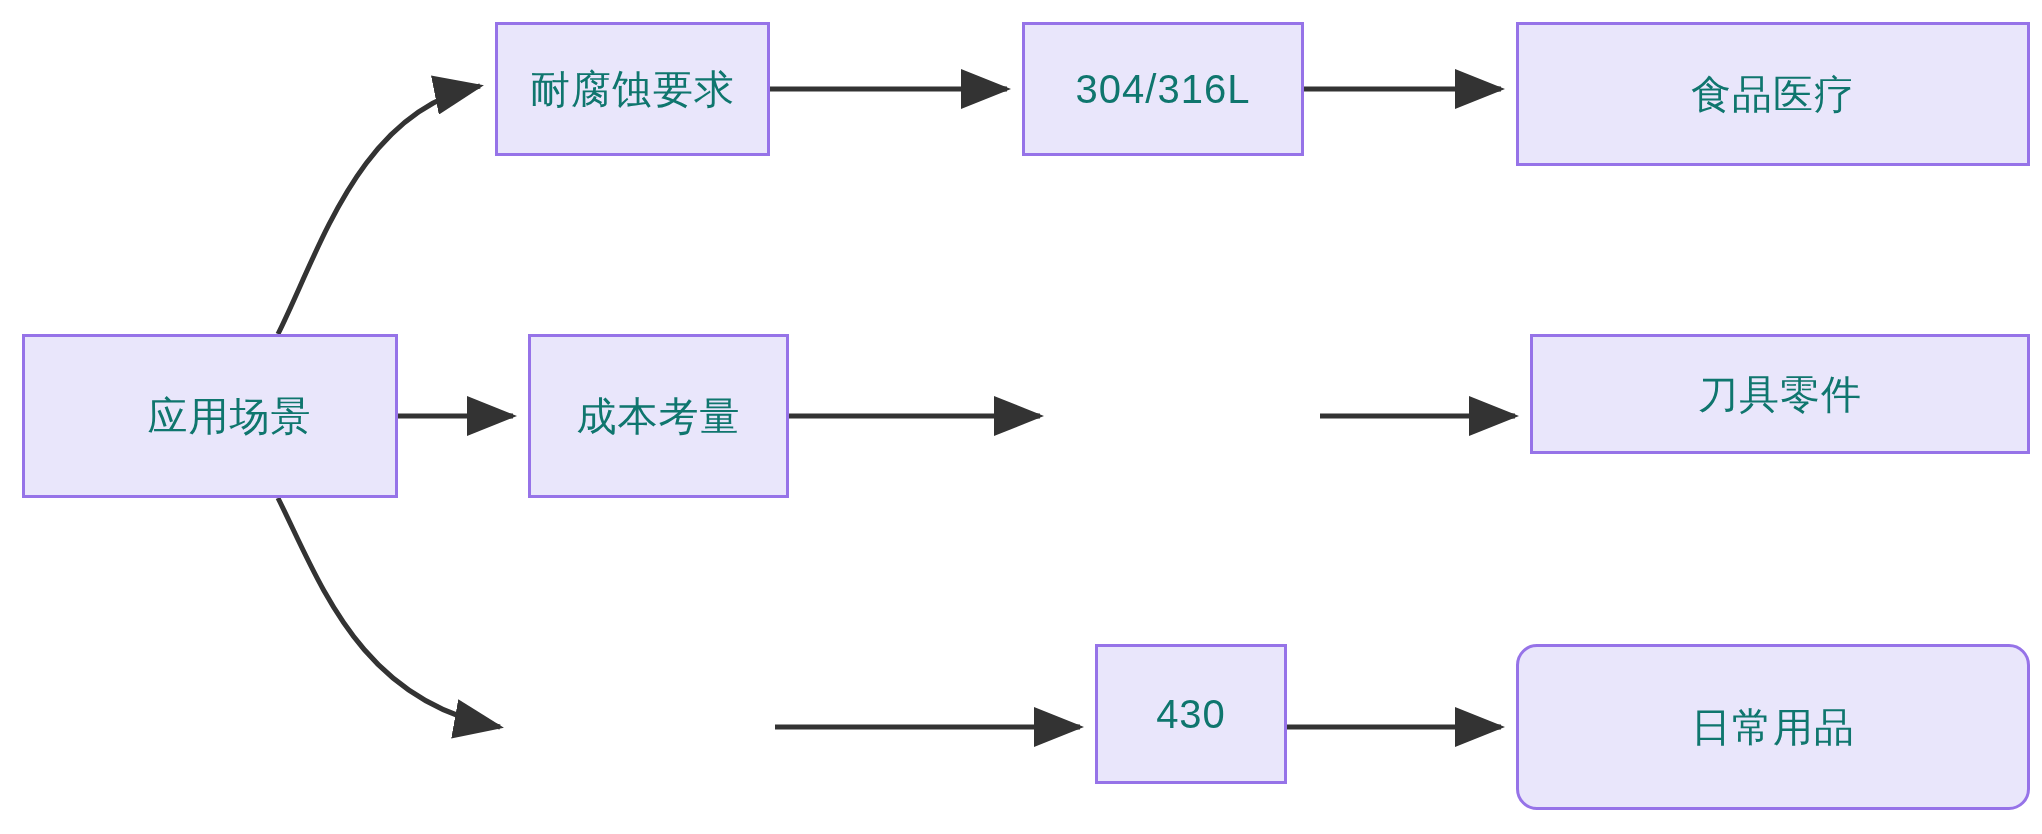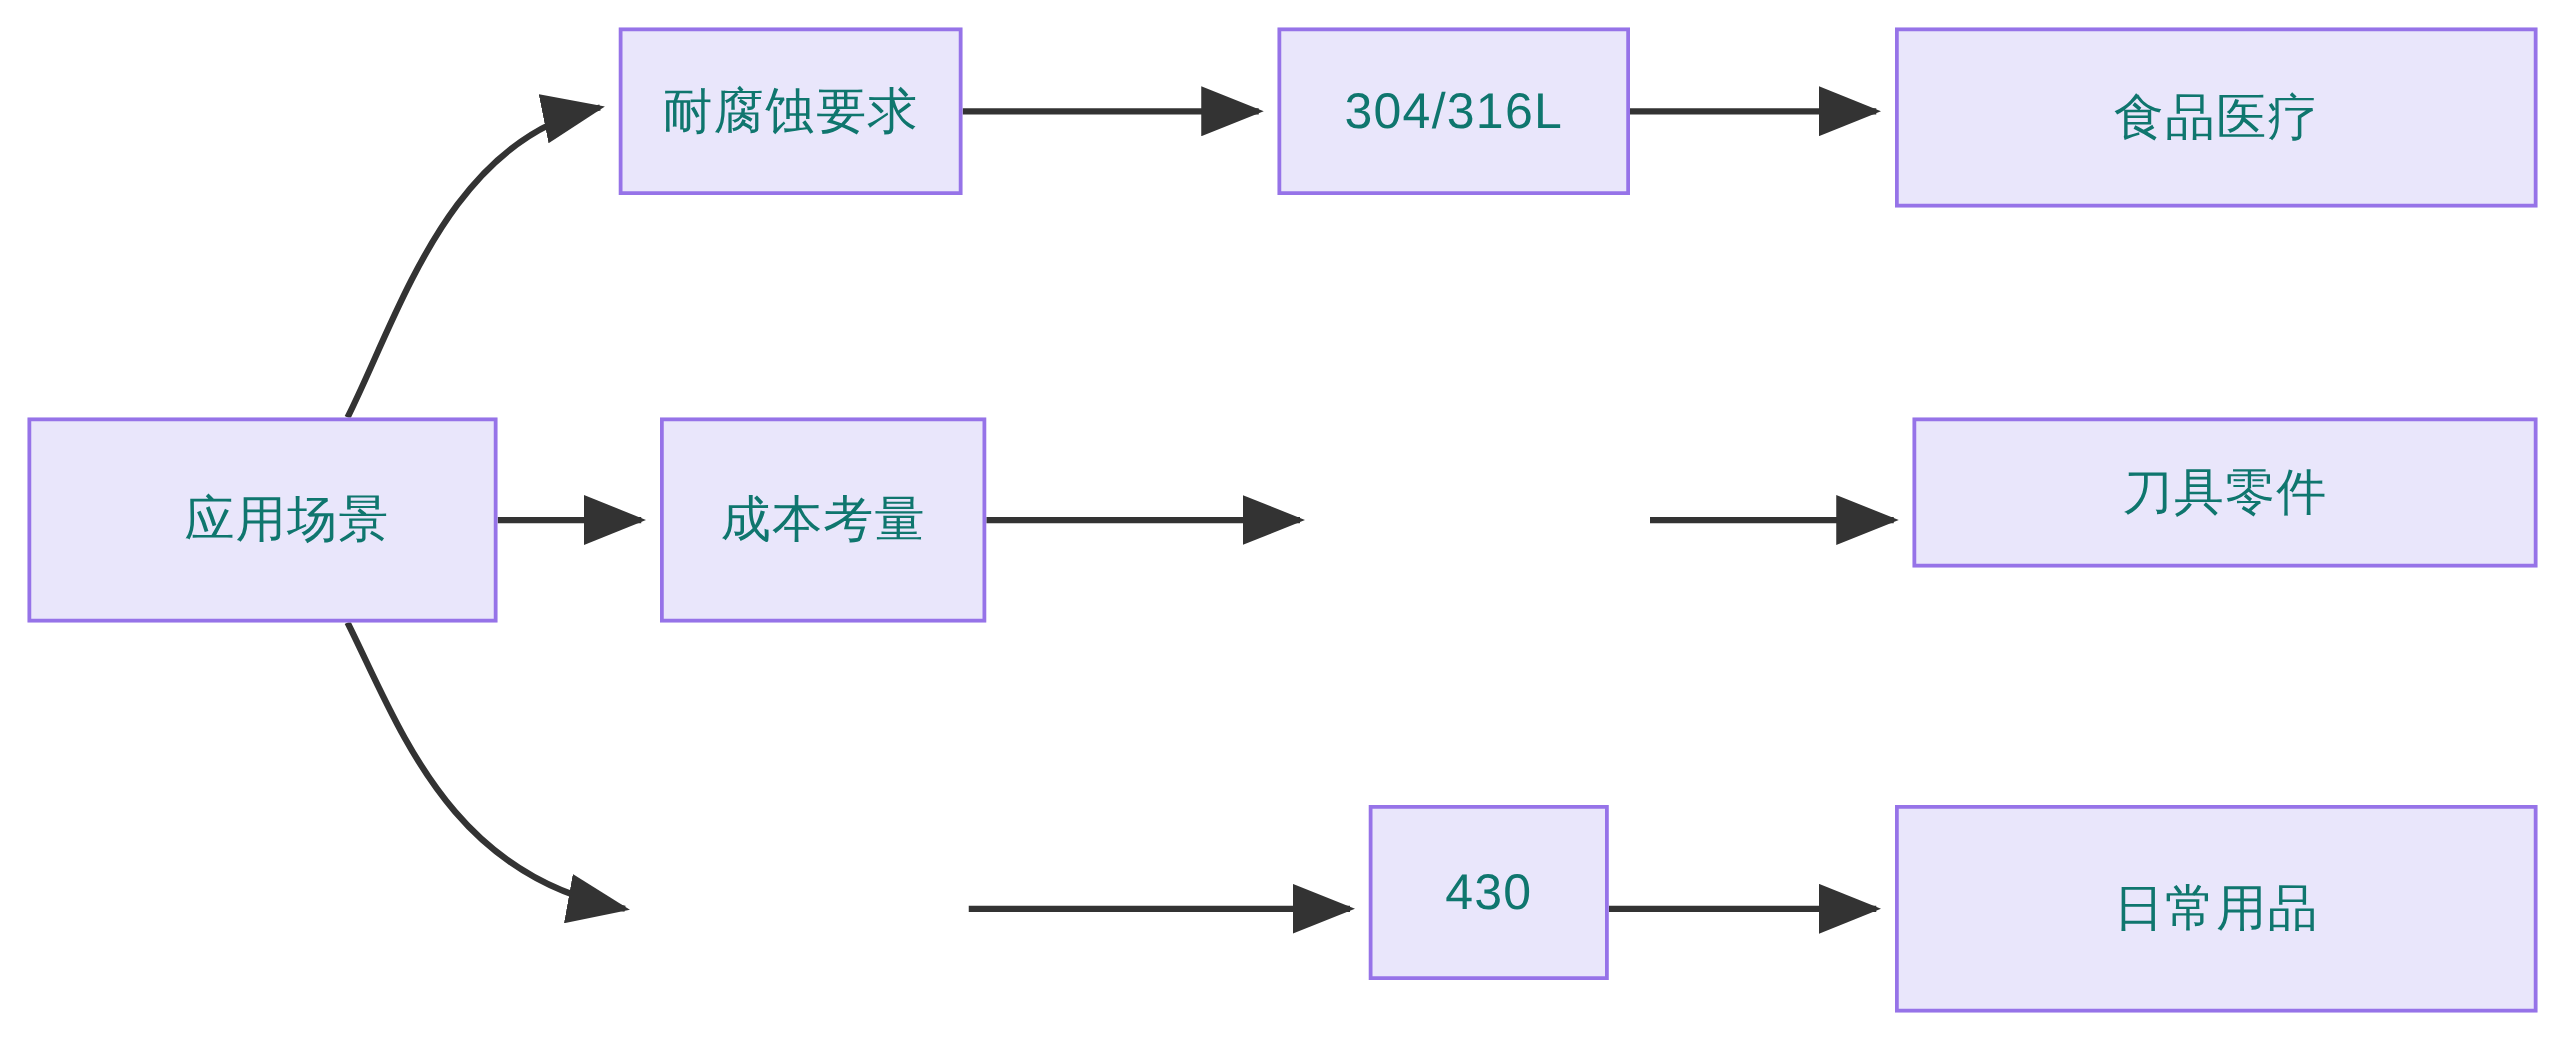--- a/index.html
+++ b/index.html
@@ -97,17 +97,17 @@
 
   <div class="node" style="left:1530px; top:334px; width:500px; height:120px;">
     <span class="node-label">刀具零件</span>
   </div>
 
 
   <div class="node" style="left:1095px; top:644px; width:192px; height:140px;">
     <span class="node-label">430</span>
   </div>
 
-  <div class="node" style="left:1516px; top:644px; width:514px; height:166px;">
+  <div class="node" style="left:1516px; top:644px; width:514px; height:166px;border-radius:21px;">
     <span class="node-label">日常用品</span>
   </div>
 
 </div>
 
 </body></html>

